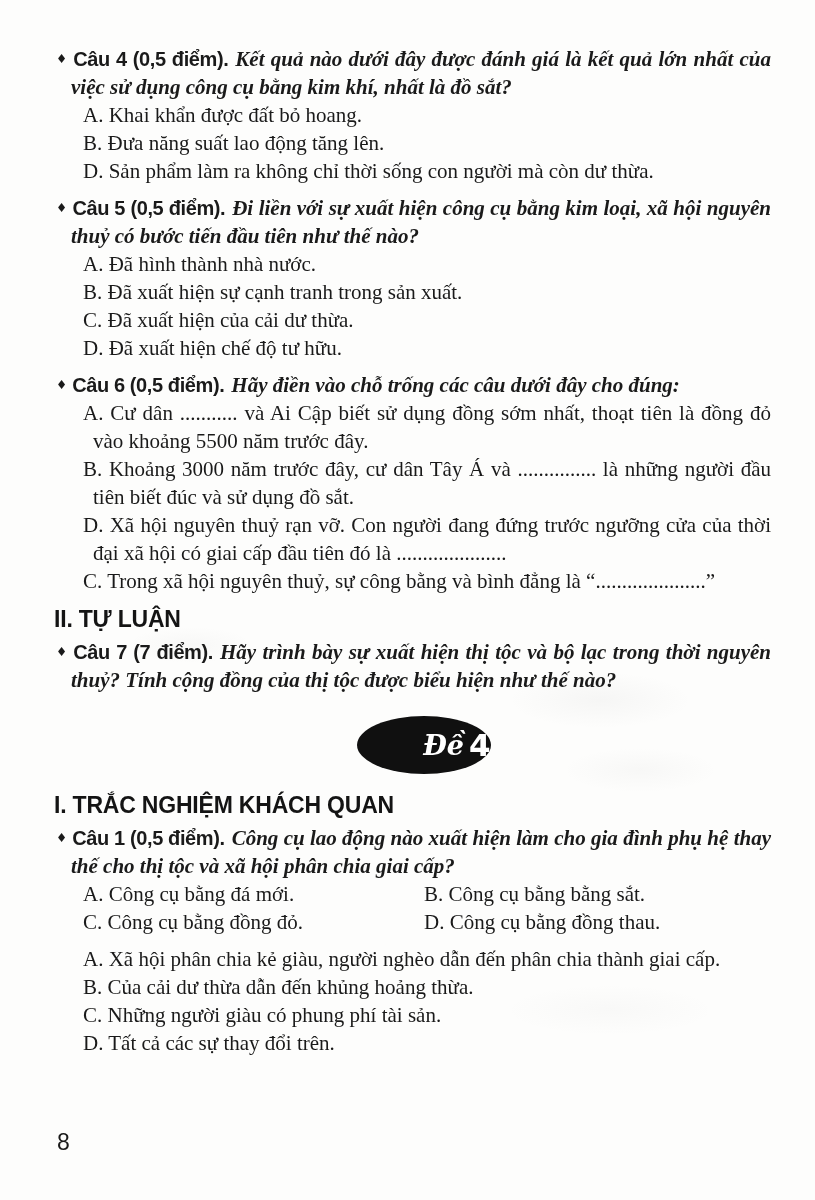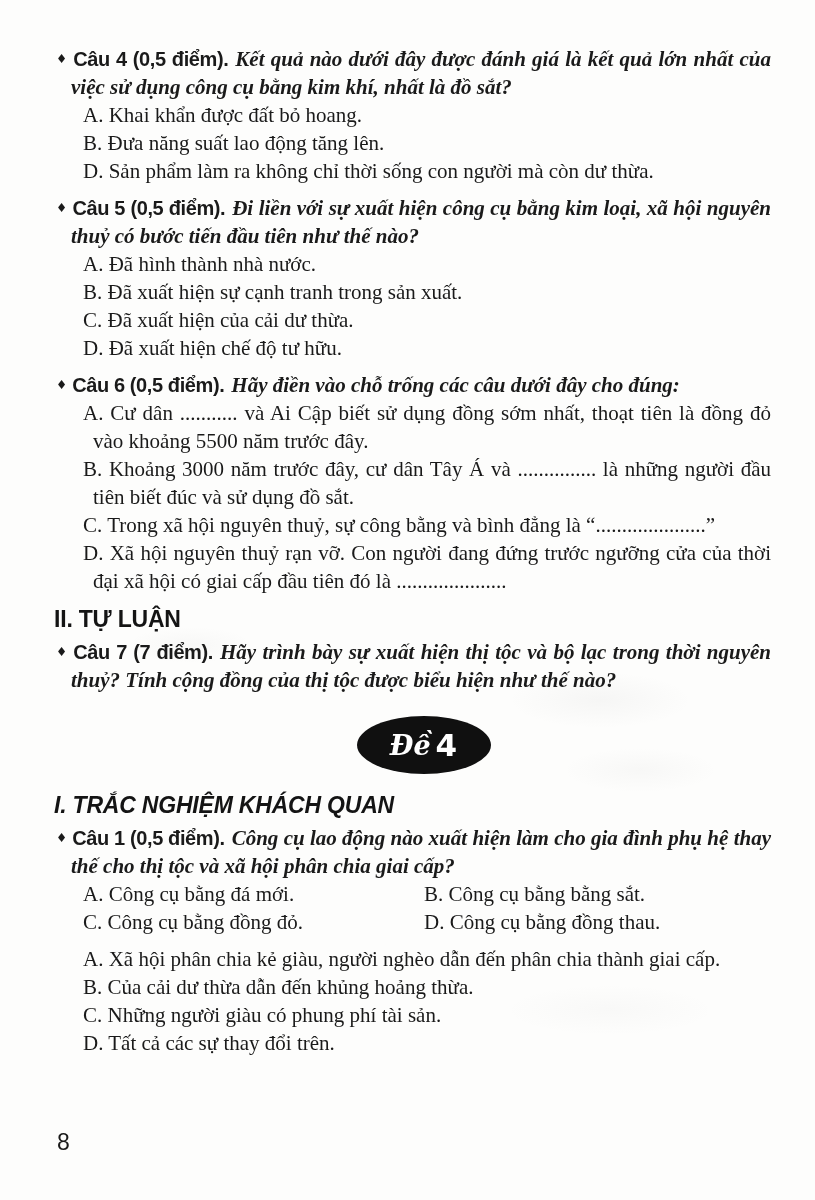--- a/index.html
+++ b/index.html
@@ -61,39 +61,39 @@
     color:#141414;
   }
   .badge-row {
     display:flex; justify-content:center;
     margin:22px 0 16px 20px;
   }
   .badge {
     width:134px; height:58px;
     background:#101010;
     border-radius:50%;
-    display:flex; align-items:center; justify-content:center;
+    display:flex; align-items:center; justify-content:flex-end;
     color:#ffffff;
   }
   .badge-word {
     font-family:"DejaVu Serif",serif;
     font-style:italic; font-weight:700;
     font-size:27px;
   }
   .badge-num {
     font-family:"DejaVu Sans",sans-serif;
     font-weight:800; font-size:31px;
     margin-left:5px;
   }
   .page-number {
     position:absolute; left:57px; top:1129px;
     font-family:"Liberation Sans",sans-serif;
     font-size:23px; color:#1a1a1a;
   }
-  .heading-objective { margin-top:0;font-style:italic; }
+  .heading-objective { margin-top:0; }
 </style>
 </head>
 <body>
 
 <div class="page">
 
   <section class="qblock">
     <p class="qhead">
       <span class="bullet">♦</span><span class="qlabel">Câu 4 (0,5 điểm).</span><span class="qtext">Kết quả nào dưới đây được đánh giá là kết quả lớn nhất của việc sử dụng công cụ bằng kim khí, nhất là đồ sắt?</span>
     </p>
@@ -116,22 +116,22 @@
     </div>
   </section>
 
   <section class="qblock">
     <p class="qhead">
       <span class="bullet">♦</span><span class="qlabel">Câu 6 (0,5 điểm).</span><span class="qtext">Hãy điền vào chỗ trống các câu dưới đây cho đúng:</span>
     </p>
     <div class="opts">
       <p class="opt">A. Cư dân ........... và Ai Cập biết sử dụng đồng sớm nhất, thoạt tiên là đồng đỏ vào khoảng 5500 năm trước đây.</p>
       <p class="opt">B. Khoảng 3000 năm trước đây, cư dân Tây Á và ............... là những người đầu tiên biết đúc và sử dụng đồ sắt.</p>
+      <p class="opt">D. Xã hội nguyên thuỷ rạn vỡ. Con người đang đứng trước ngưỡng cửa của thời đại xã hội có giai cấp đầu tiên đó là .....................</p>
       <p class="opt">C. Trong xã hội nguyên thuỷ, sự công bằng và bình đẳng là “.....................”</p>
-      <p class="opt">D. Xã hội nguyên thuỷ rạn vỡ. Con người đang đứng trước ngưỡng cửa của thời đại xã hội có giai cấp đầu tiên đó là .....................</p>
     </div>
   </section>
 
   <h2 class="section-heading">II. TỰ LUẬN</h2>
 
   <section class="qblock">
     <p class="qhead">
       <span class="bullet">♦</span><span class="qlabel">Câu 7 (7 điểm).</span><span class="qtext">Hãy trình bày sự xuất hiện thị tộc và bộ lạc trong thời nguyên thuỷ? Tính cộng đồng của thị tộc được biểu hiện như thế nào?</span>
     </p>
   </section>

